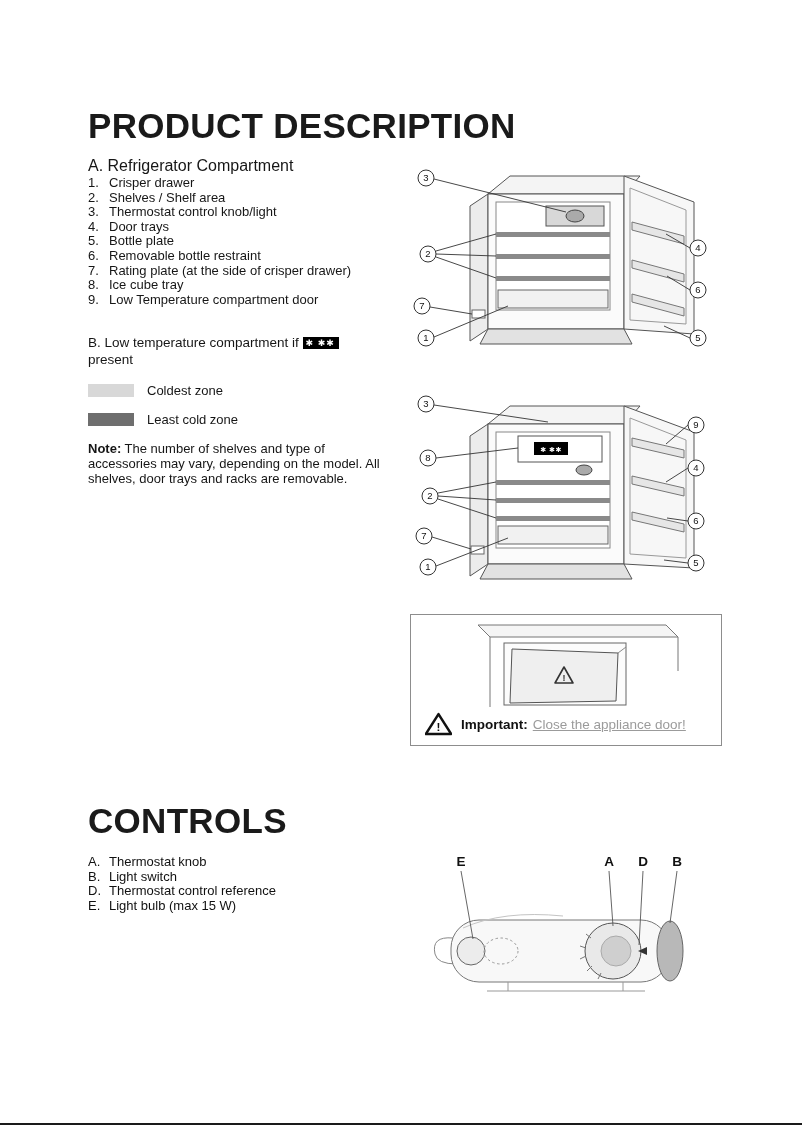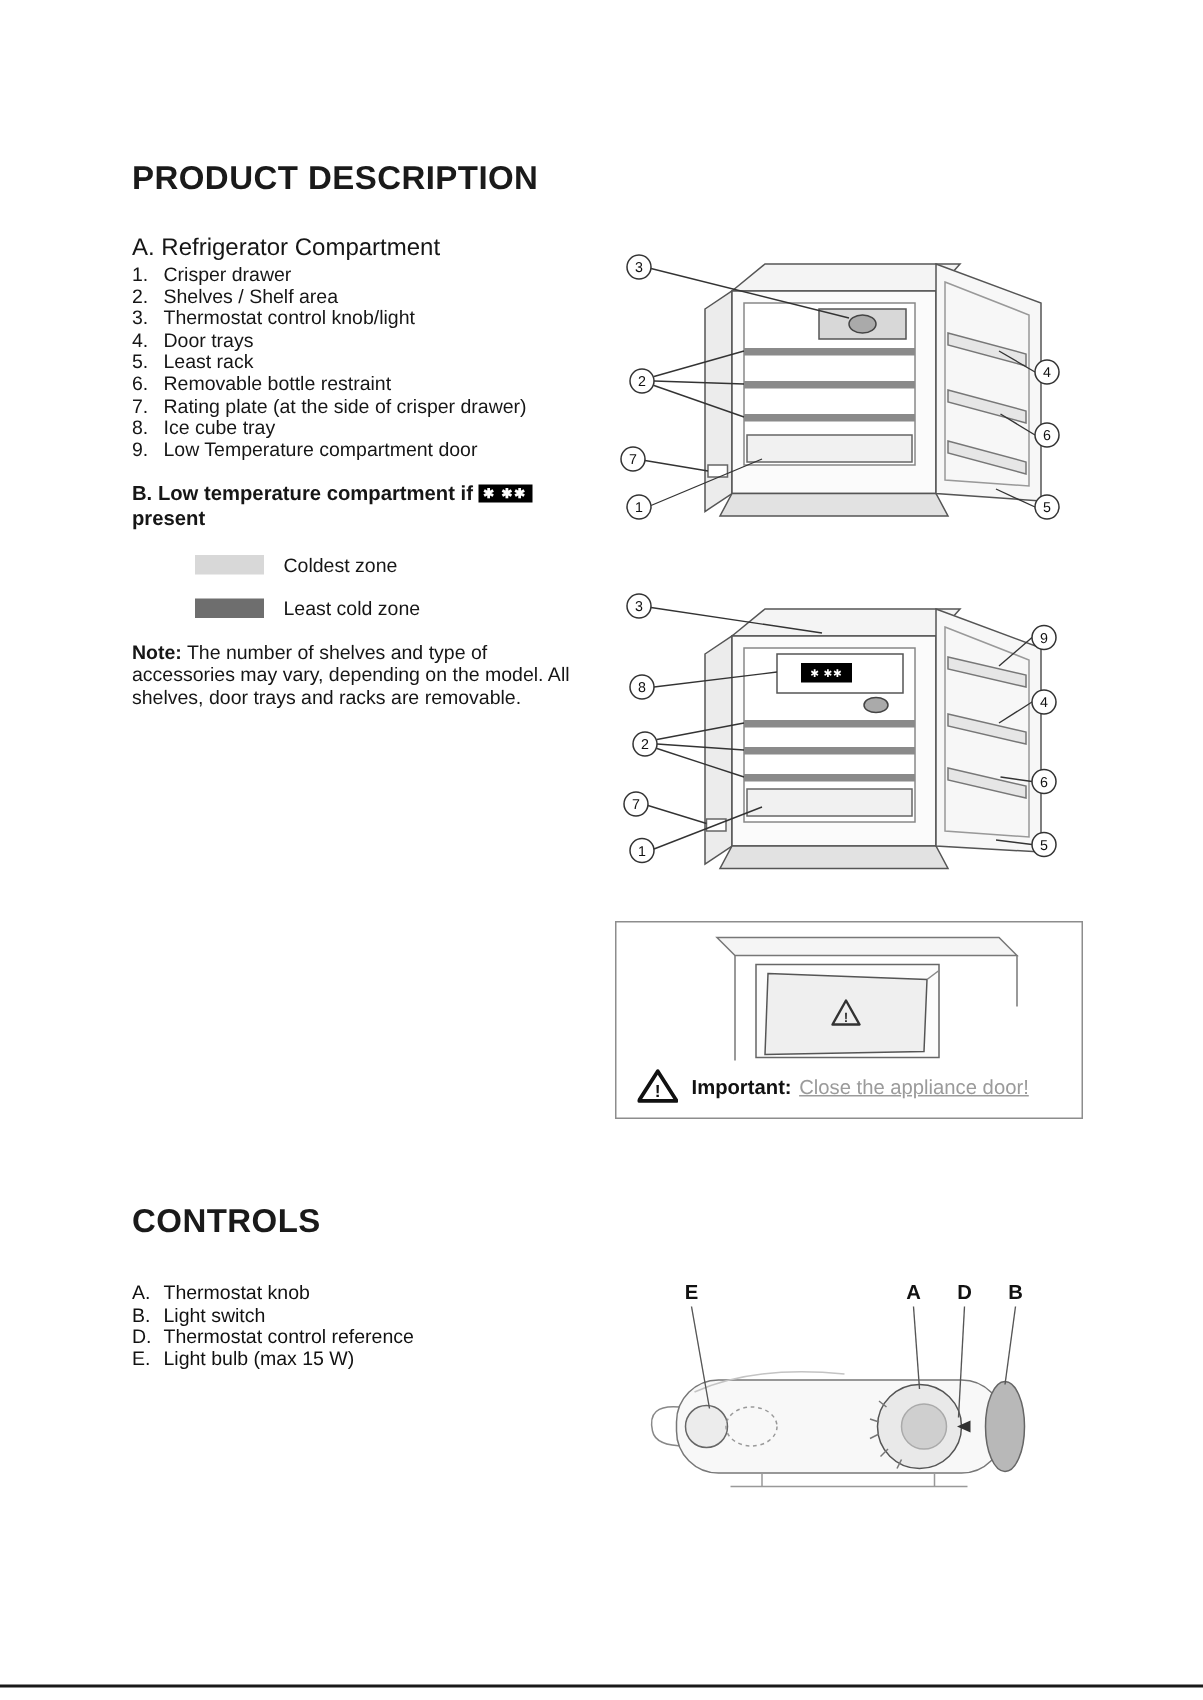--- a/index.html
+++ b/index.html
@@ -1,33 +1,33 @@
 <!DOCTYPE html>
 <html><head>
 <meta charset="utf-8">
 <style>
   * { margin:0; padding:0; box-sizing:border-box; }
   html,body { background:#ffffff; }
   body { width:802px; height:1133px; font-family:"Liberation Sans", sans-serif; color:#111; position:relative; }
   .page { position:absolute; left:0; top:0; width:802px; height:1133px; background:#fff; overflow:hidden; }
 
-  .big-title { position:absolute; left:88px; font-size:22px; font-weight:bold; color:#1a1a1a; letter-spacing:0.3px; }
+  .big-title { position:absolute; left:88px; font-size:35px; font-weight:bold; color:#1a1a1a; letter-spacing:0.3px; }
   #pd-title { top:106px; }
   #ct-title { top:801px;text-align:right; }
 
   .left-col { position:absolute; left:88px; top:158px; width:300px; font-size:13px; line-height:15px; color:#161616; }
   .sec-title { font-size:16px; line-height:16px; }
   .num-list { list-style:none; margin-top:2px; }
   .num-list li { display:flex; line-height:14.6px; white-space:nowrap; }
   .num-list .n { width:21px; flex:0 0 21px; }
-  .b-sec { margin-top:14px; font-size:13.5px; line-height:16.5px;font-weight:bold; }
+  .b-sec { margin-top:28px; font-size:13.5px; line-height:16.5px; }
   .b-sec .suffix { display:block; }
   .badge { display:inline-block; background:#000; color:#fff; padding:1px 4px 1px 3px; font-size:9px; line-height:10px; vertical-align:1px; letter-spacing:1px; }
   .legend { margin-top:15px; }
-  .legend-row { display:flex; align-items:center; height:14px; margin-bottom:15px;margin-left:42px; }
+  .legend-row { display:flex; align-items:center; height:14px; margin-bottom:15px; }
   .swatch { width:46px; height:13px; margin-right:13px; display:inline-block; }
   .swatch-light { background:#d8d8d8; }
   .swatch-dark { background:#6e6e6e; }
   .para { margin-top:14px; width:296px; }
   .plabel { font-weight:bold;text-align:right; }
 
   .ctl-list { position:absolute; left:88px; top:855px; font-size:13px; }
   .ctl-list .row { display:flex; line-height:14.6px; white-space:nowrap; }
   .ctl-list .n { width:21px; flex:0 0 21px; }
 
@@ -69,21 +69,21 @@
       <li>
           <span class="n">3.</span>
           <span>Thermostat control knob/light</span>
         </li>
       <li>
           <span class="n">4.</span>
           <span>Door trays</span>
         </li>
       <li>
           <span class="n">5.</span>
-          <span>Least rack</span>
+          <span>Bottle plate</span>
         </li>
       <li>
           <span class="n">6.</span>
           <span>Removable bottle restraint</span>
         </li>
       <li>
           <span class="n">7.</span>
           <span>Rating plate (at the side of crisper drawer)</span>
         </li>
       <li>

